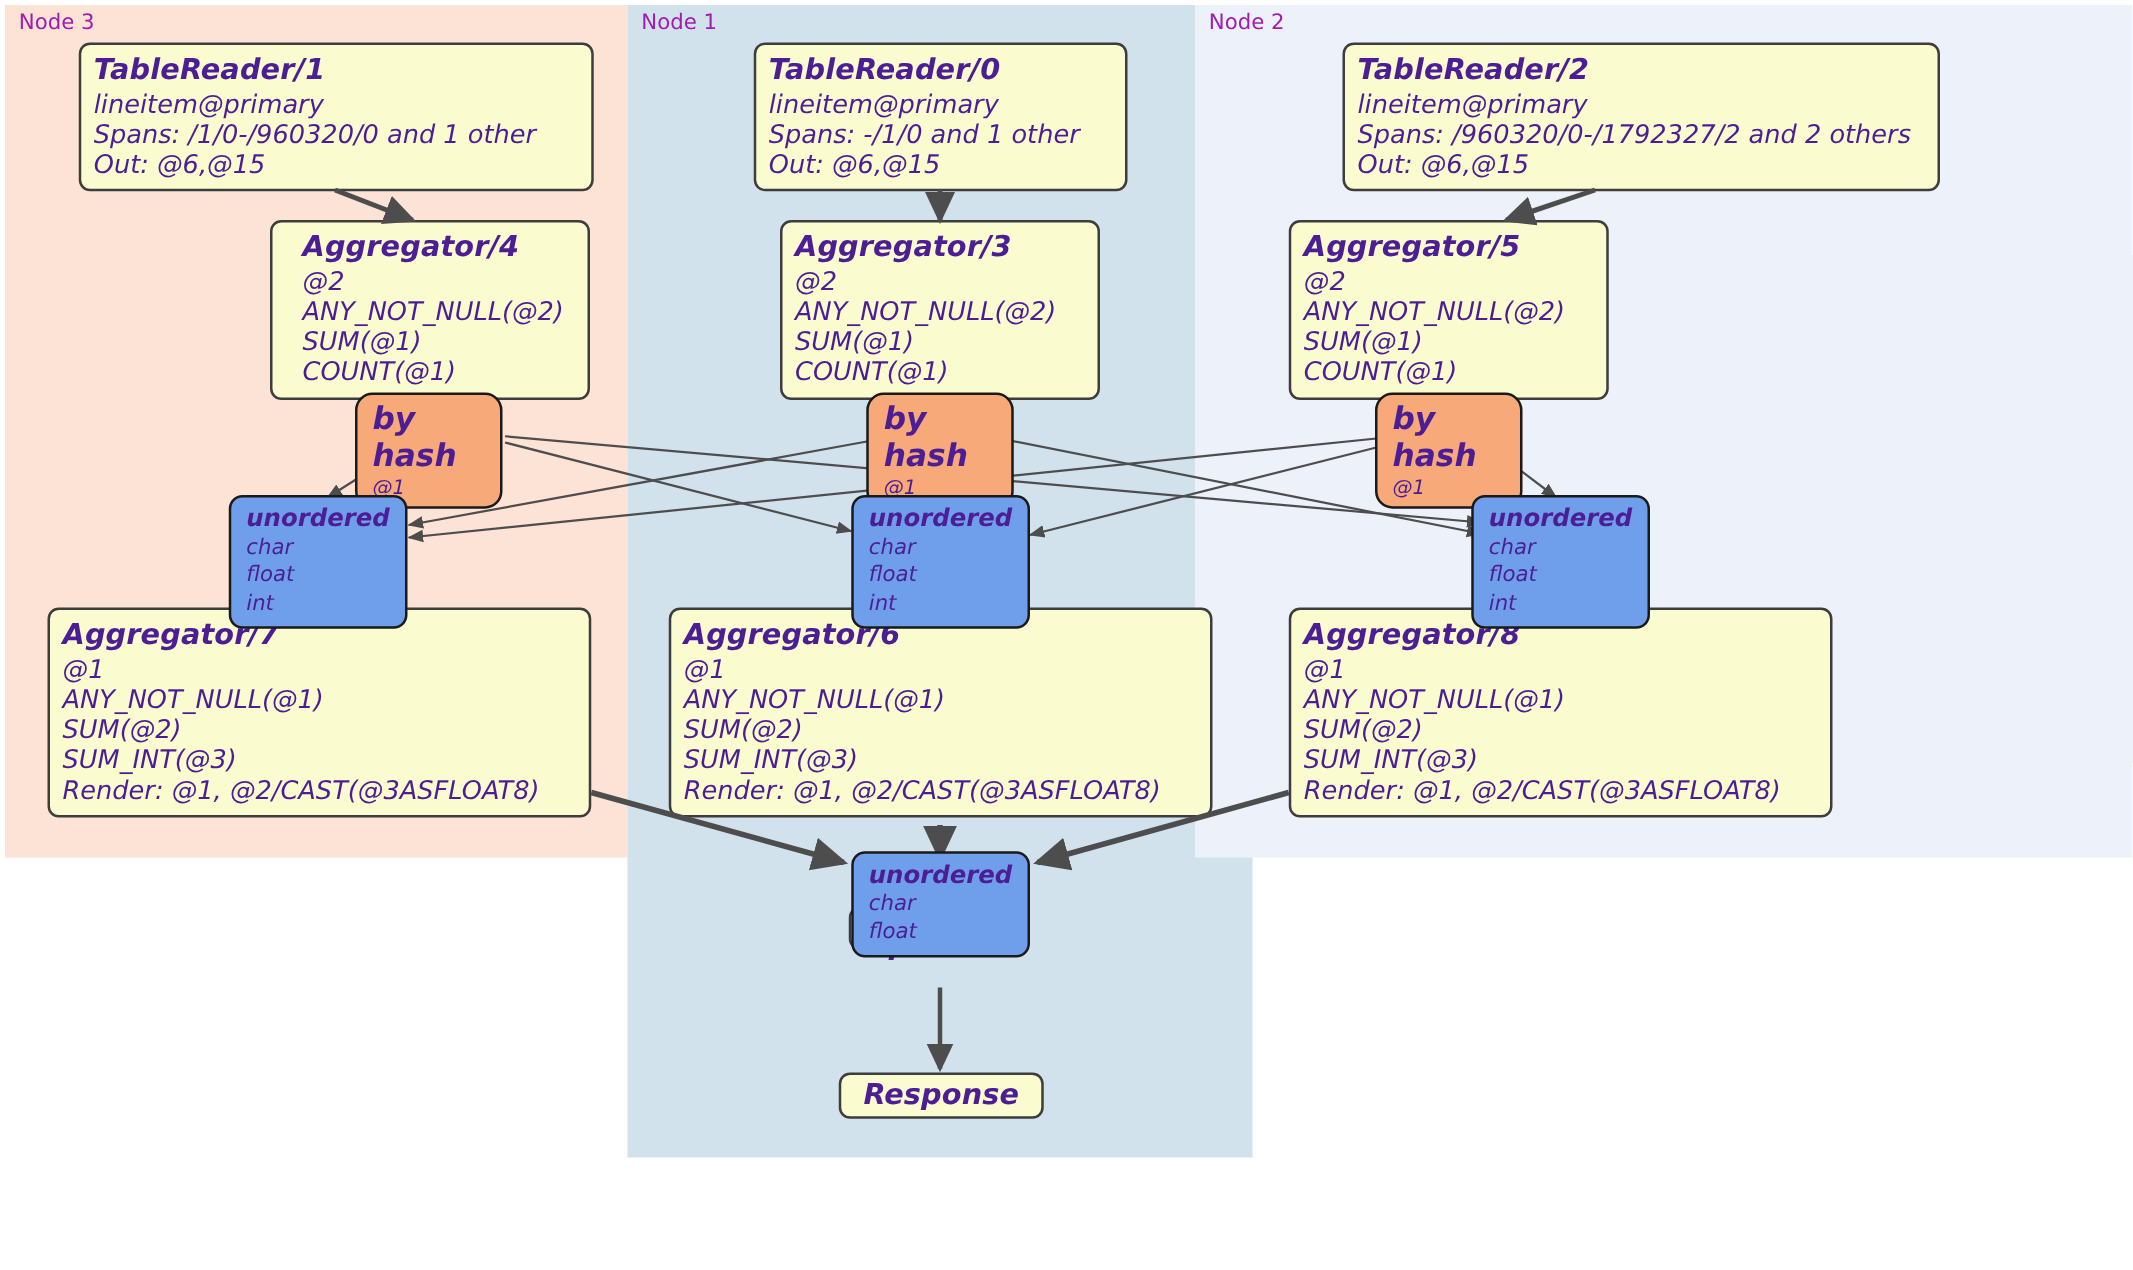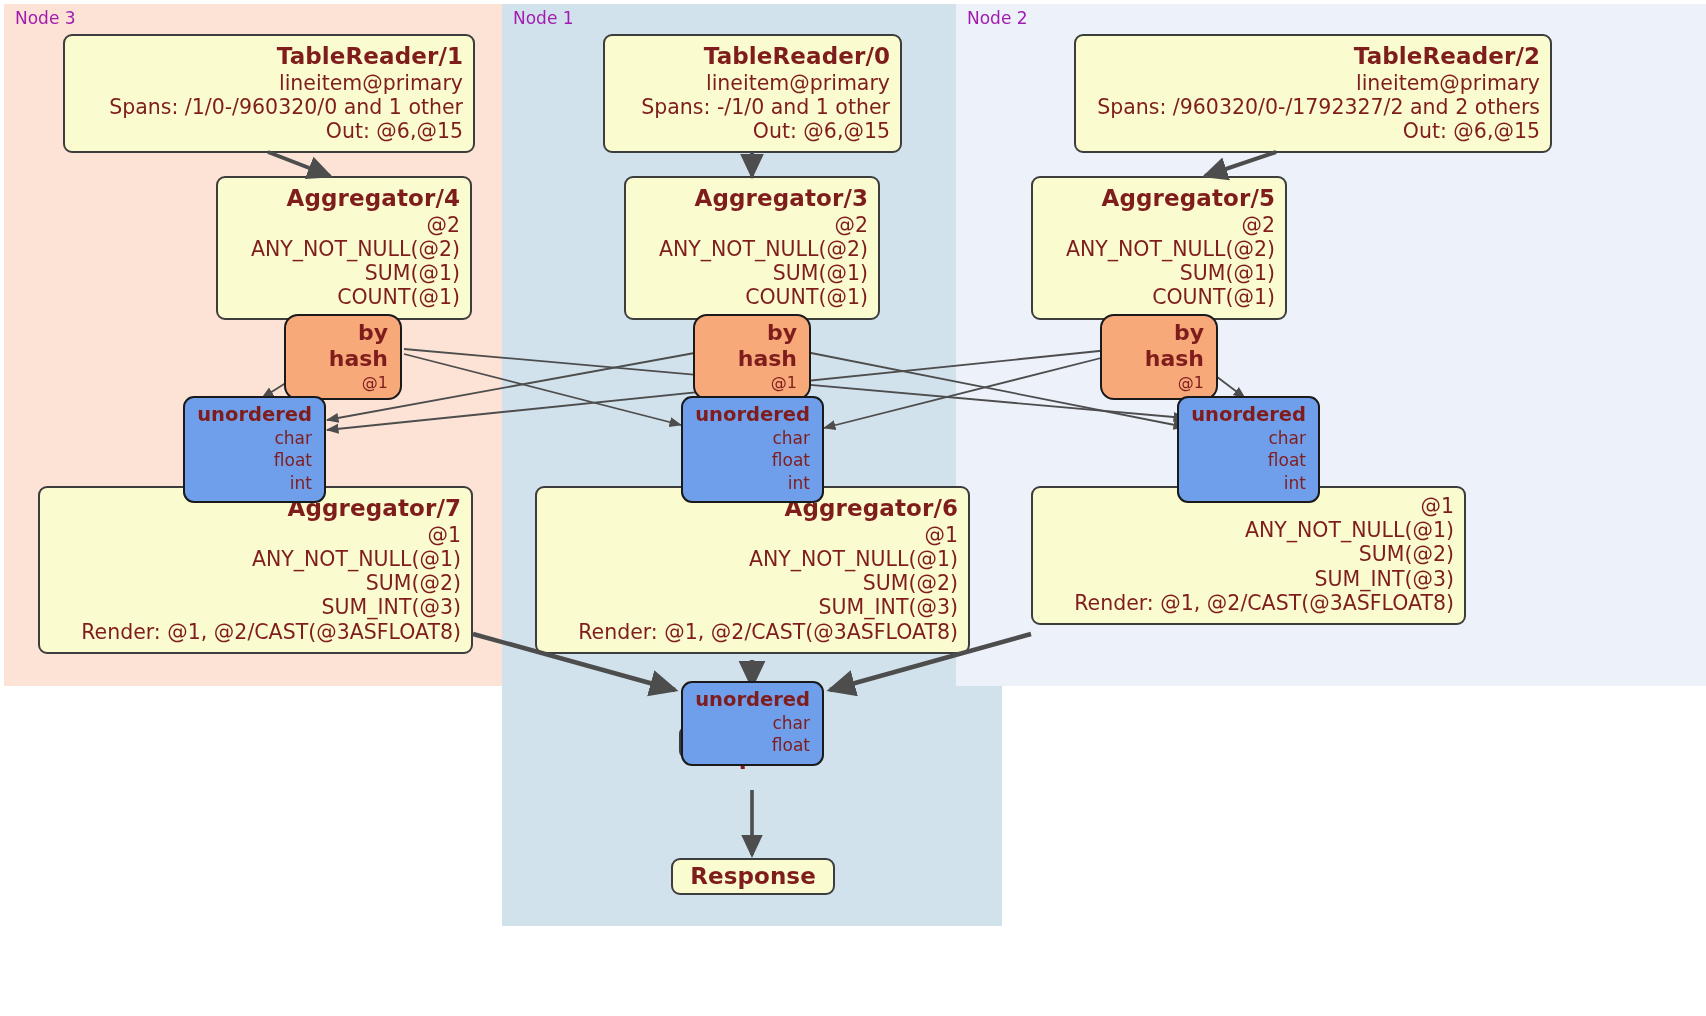--- a/index.html
+++ b/index.html
@@ -42,23 +42,24 @@
     left: 0; top: 0;
     width: 1706px;
     height: 1016px;
     pointer-events: none;
   }
 
   
   .box {
     position: absolute;
     box-sizing: border-box;
-    text-align: right;
-    color: #7f1d1d;
+    text-align: left;
+    color: #4c1d95;
     line-height: 1.18;
+    font-style: italic;
   }
   .proc {
     background: #fbfbd0;
     border: 2px solid #3d3d3d;
     border-radius: 9px;
     padding: 6px 10px 8px 10px;
     font-size: 20.5px;
   }
   .proc .title {
     font-weight: bold;
@@ -77,21 +78,21 @@
     justify-content: center;
   }
   .proc.compact .title { font-size: 23px; }
 
   .router {
     background: #f7a97a;
     border: 2px solid #1a1a1a;
     border-radius: 14px;
     padding: 4px 12px 6px 12px;
   }
-  .router .title { font-weight: bold; font-size: 22px; line-height: 1.2; }
+  .router .title { font-weight: bold; font-size: 25px; line-height: 1.2; }
   .router .sub  { font-size: 16px; line-height: 1.2; }
 
   .sync {
     background: #6f9eeb;
     border: 2px solid #1a1a1a;
     border-radius: 11px;
     padding: 5px 12px 7px 12px;
   }
   .sync .title { font-weight: bold; font-size: 19.5px; line-height: 1.25; }
   .sync .sub   { font-size: 17px; line-height: 1.3; }
@@ -270,20 +271,21 @@
   </div>
 
   <div class="box sync layer-sync" style="left:1177px; top:396px; width:143px;">
     <div class="title">unordered</div>
     <div class="sub">char</div>
     <div class="sub">float</div>
     <div class="sub">int</div>
   </div>
 
   <div class="box proc layer-proc" style="left:1031px; top:486px; width:435px;">
+    <div class="title">Aggregator/8</div>
     <div class="line">@1</div>
     <div class="line">ANY_NOT_NULL(@1)</div>
     <div class="line">SUM(@2)</div>
     <div class="line">SUM_INT(@3)</div>
     <div class="line">Render: @1, @2/CAST(@3ASFLOAT8)</div>
   </div>
 
 </div>
 
 </body></html>

